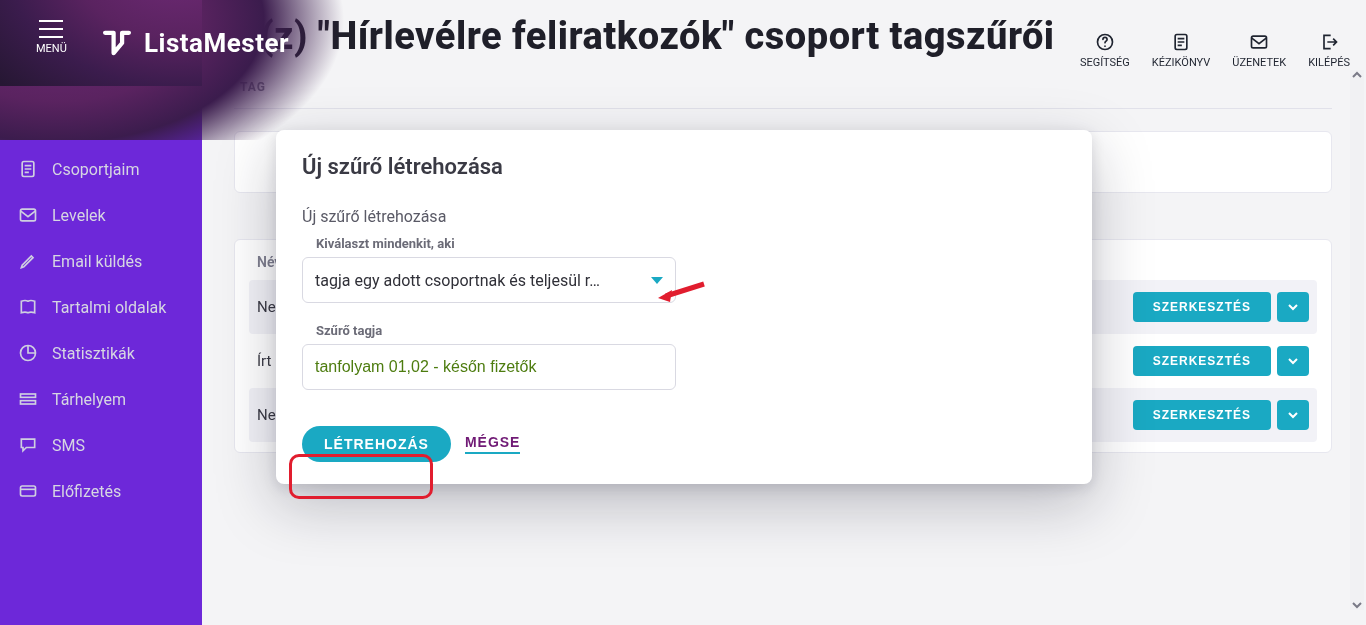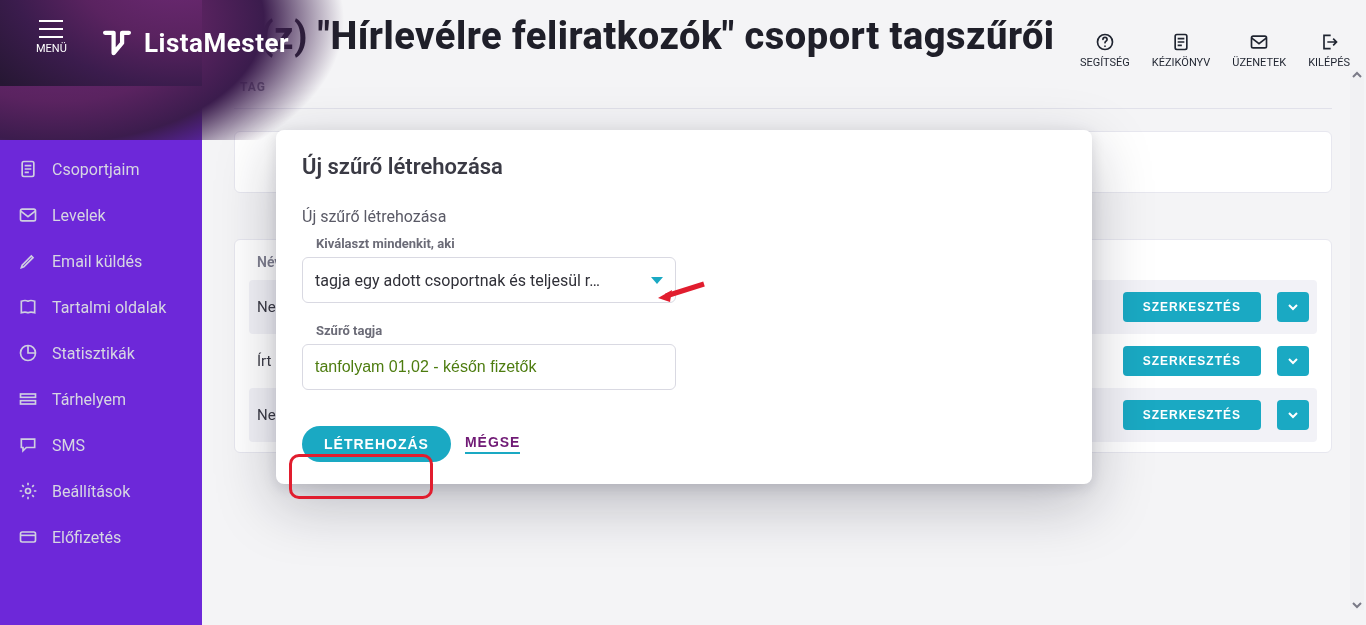--- a/index.html
+++ b/index.html
@@ -29,21 +29,21 @@
   .tabs { display:flex; gap:32px; border-bottom: 1px solid #e1e1ea; padding-left: 4px; }
   .tab { padding: 14px 2px; font-size:12px; letter-spacing: 1px; color:#807f8e; font-weight:700; }
   .panel { background:#fff; border:1px solid #e7e7ef; border-radius:6px; margin-top: 22px; padding: 14px; height: 62px;}
   .panel2 { background:#fff; border:1px solid #e7e7ef; border-radius:6px; margin-top: 46px; padding: 10px 14px; }
   .thead { display:flex; color:#7e7e8e; font-weight:600; font-size:14px; padding: 4px 8px 10px 8px; }
   .col-name { width:280px; }
   .row { display:flex; align-items:center; padding: 12px 8px; border-radius:4px; font-size:15px; color:#3a3a44; }
   .row.alt { background:#f2f2f7; }
   .row .col-name { width:280px; }
   .row .col-desc { flex:1; }
-  .row .actions { display:flex; gap:16px; }
+  .row .actions { display:flex; gap:6px; }
   .btn-edit { background:#1aa9c3; color:#fff; border:none; border-radius:4px; padding:8px 20px; font-weight:700; letter-spacing:1px; font-size:12px; cursor:pointer; }
   .btn-caret { background:#1aa9c3; color:#fff; border:none; border-radius:4px; width:32px; display:flex; align-items:center; justify-content:center; cursor:pointer; }
 
   
   .scroll-hint { position:absolute; right:2px; top:70px; width:14px; height:540px; background: #f1f1f3; z-index: 16; }
   .scroll-hint .up, .scroll-hint .down{ position:absolute; left:2px; width:10px; height:10px; color:#7a7a86;}
   .scroll-hint .up{ top:0;} .scroll-hint .down{ bottom:0;}
 
   
   .overlay { position:absolute; inset:0; background: rgba(17,17,25,0.0); z-index: 40; }
@@ -127,27 +127,20 @@
       <span>Tárhelyem</span>
     </div>
     <div class="nav-item">
       <svg width="20" height="20" viewBox="0 0 24 24">
           <path d="M4 5h16v10H10l-4 4v-4H4z" fill="none" stroke="#cfcfe0" stroke-width="2"></path>
         </svg>
       <span>SMS</span>
     </div>
     <div class="nav-item">
       <svg width="20" height="20" viewBox="0 0 24 24">
-          <circle cx="12" cy="12" r="3" fill="none" stroke="#cfcfe0" stroke-width="2"></circle>
-          <path d="M12 2v3M12 19v3M2 12h3M19 12h3M5 5l2 2M17 17l2 2M19 5l-2 2M5 19l2-2" stroke="#cfcfe0" stroke-width="2"></path>
-        </svg>
-      <span>Beállítások</span>
-    </div>
-    <div class="nav-item">
-      <svg width="20" height="20" viewBox="0 0 24 24">
           <rect x="3" y="6" width="18" height="12" rx="2" fill="none" stroke="#cfcfe0" stroke-width="2"></rect>
           <path d="M3 10h18" stroke="#cfcfe0" stroke-width="2"></path>
         </svg>
       <span>Előfizetés</span>
     </div>
   </div>
 </div>
 
 <div class="topbar">
   <div class="titem">

